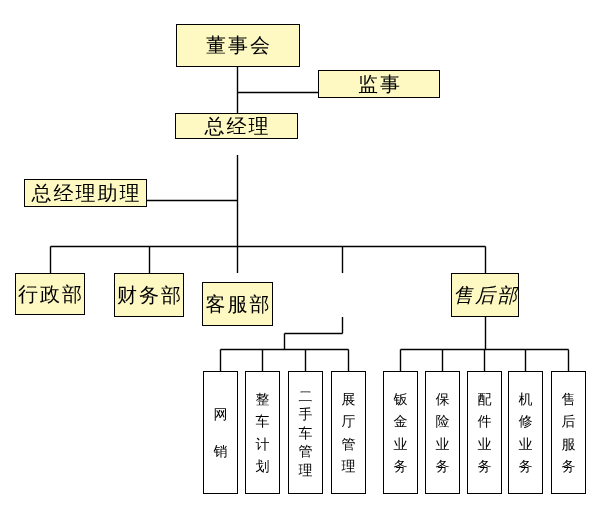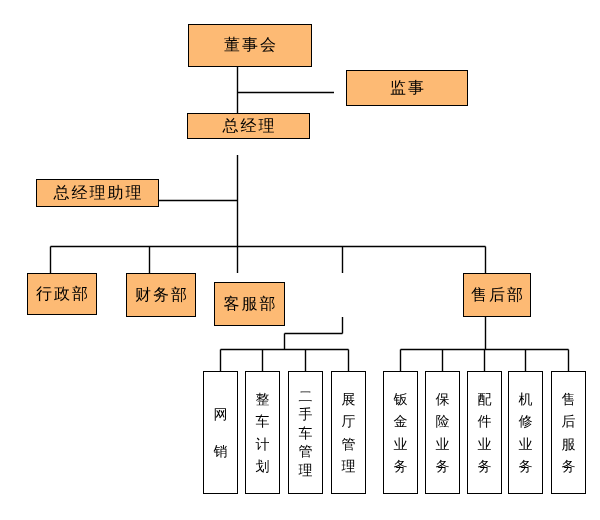--- a/index.html
+++ b/index.html
@@ -19,29 +19,28 @@
   svg.connectors {
     position: absolute;
     left: 0;
     top: 0;
     pointer-events: none;
   }
   .node {
     position: absolute;
     box-sizing: border-box;
     border: 1.5px solid #000000;
-    background: #fdba74;
+    background: #fef9c3;
     display: flex;
     align-items: center;
     justify-content: center;
-    font-size: 16px;
+    font-size: 20px;
     letter-spacing: 2px;
     text-indent: 2px;
     white-space: nowrap;
-    margin-left: 12px;
   }
   .vnode {
     position: absolute;
     box-sizing: border-box;
     border: 1.5px solid #000000;
     background: #ffffff;
     display: flex;
     flex-direction: column;
     align-items: center;
     justify-content: space-evenly;
@@ -80,34 +79,34 @@
       M400.5 349.5 L400.5 371
       M442.5 349.5 L442.5 371
       M484.5 349.5 L484.5 371
       M525.5 349.5 L525.5 371
       M568.5 349.5 L568.5 371
     "></path>
   </svg>
 
   <div class="node" style="left:176px; top:24px; width:124px; height:43px;">董事会</div>
 
-  <div class="node" style="left:334px; top:70px; width:122px; height:36px;">监事</div>
+  <div class="node" style="left:318px; top:70px; width:122px; height:28px;">监事</div>
 
   <div class="node" style="left:175px; top:113px; width:123px; height:26px;">总经理</div>
 
   <div class="node" style="left:24px; top:179px; width:123px; height:28px;">总经理助理</div>
 
   <div class="node" style="left:15px; top:273px; width:70px; height:42px;">行政部</div>
 
   <div class="node" style="left:114px; top:273px; width:70px; height:44px;">财务部</div>
 
   <div class="node" style="left:202px; top:282px; width:71px; height:44px;">客服部</div>
 
 
-  <div class="node" style="left:451px; top:273px; width:68px; height:44px;">售后部</div>
+  <div class="node" style="left:451px; top:273px; width:68px; height:44px;font-style:italic;">售后部</div>
 
   <div class="vnode" style="left:203px; top:371px; width:35px; height:123px;">
       <span>网</span>
       <span>销</span>
     </div>
 
   <div class="vnode" style="left:245px; top:371px; width:35px; height:123px;">
       <span>整</span>
       <span>车</span>
       <span>计</span>

